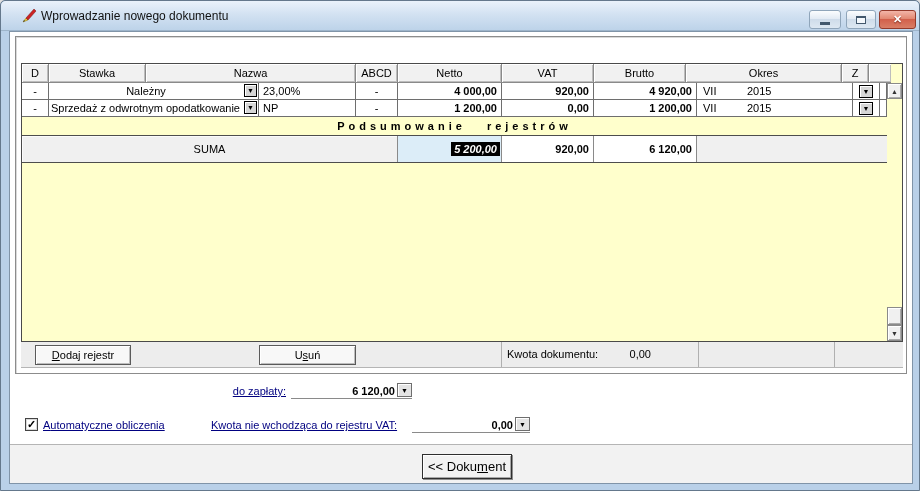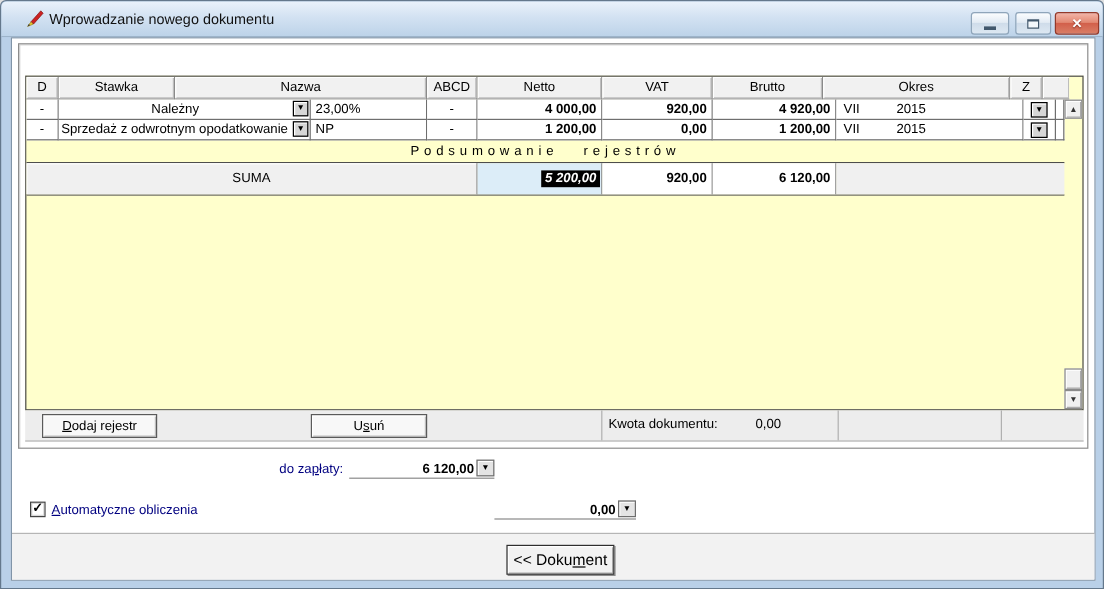--- a/index.html
+++ b/index.html
@@ -104,21 +104,21 @@
   .z-btn {
     width: 14px; height: 13px;
     background: #d6d6d6; border: 1px solid #000;
     box-shadow: inset 1px 1px 0 #fff;
     display: flex; align-items: center; justify-content: center;
     font-size: 7px; color: #000; line-height: 1;
   }
   .band {
     height: 18px; width: 865px; background: #ffffcc;
     display: flex; align-items: center; justify-content: center;
-    font-weight: normal; letter-spacing: 4px; word-spacing: 14px;
+    font-weight: bold; letter-spacing: 4px; word-spacing: 14px;
   }
   .suma-row {
     display: flex; height: 28px; width: 865px;
     border-top: 1px solid #4d4d4d; border-bottom: 1px solid #4d4d4d;
   }
   .scell { border-right: 1px solid #8a8a8a; display: flex; align-items: center; overflow: hidden; }
   .s-label { width: 376px; background: #f0f0f0; justify-content: center; box-shadow: inset 1px 1px 0 #fbfbfb; }
   .s-net { width: 104px; background: #dcedf8; justify-content: flex-end; }
   .s-vat { width: 92px; background: #fff; justify-content: flex-end; padding-right: 4px; font-weight: bold; }
   .s-gross { width: 103px; background: #fff; justify-content: flex-end; padding-right: 4px; font-weight: bold; }
@@ -160,21 +160,21 @@
     display: flex; align-items: center; justify-content: center;
     font-size: 11px; color: #000; cursor: default;
   }
   .btn-add { left: 14px; width: 96px; }
   .btn-del { left: 238px; width: 97px; }
   .strip-vline { position: absolute; top: 0; bottom: 0; width: 1px; background: #b0b0b0; }
   .strip-label { position: absolute; top: 6px; color: #000; }
   .strip-value { position: absolute; top: 6px; width: 70px; text-align: right; }
 
   
-  .lbl { position: absolute; color: #000080; }
+  .lbl { position: absolute; color: #000080; text-decoration: underline; }
   .field {
     position: absolute; height: 17px; border-bottom: 1px solid #8a8a8a;
   }
   .field .val {
     position: absolute; right: 17px; bottom: 1px; font-weight: bold; color: #000;
   }
   .drop-btn {
     position: absolute; right: 0; bottom: 1px; width: 15px; height: 14px;
     background: #e4e4e4; border: 1px solid #6e6e6e;
     box-shadow: inset 1px 1px 0 #fff;
@@ -339,20 +339,21 @@
       <span class="drop-btn">
           <span>▼</span>
         </span>
     </div>
 
     <div class="checkbox">
       <span>✓</span>
     </div>
     <span class="lbl" style="left:33px;top:387px"><u>A</u><span>utomatyczne obliczenia</span></span>
 
+    <span class="lbl" style="left:201px;top:387px">Kwota nie wchodząca do rejestru VAT:</span>
 
     <div class="field" style="left:402px;top:384px;width:118px">
       <span class="val">0,00</span>
       <span class="drop-btn">
           <span>▼</span>
         </span>
     </div>
 
     <div class="bottom-sep"></div>
     <div class="bottom-area"></div>

